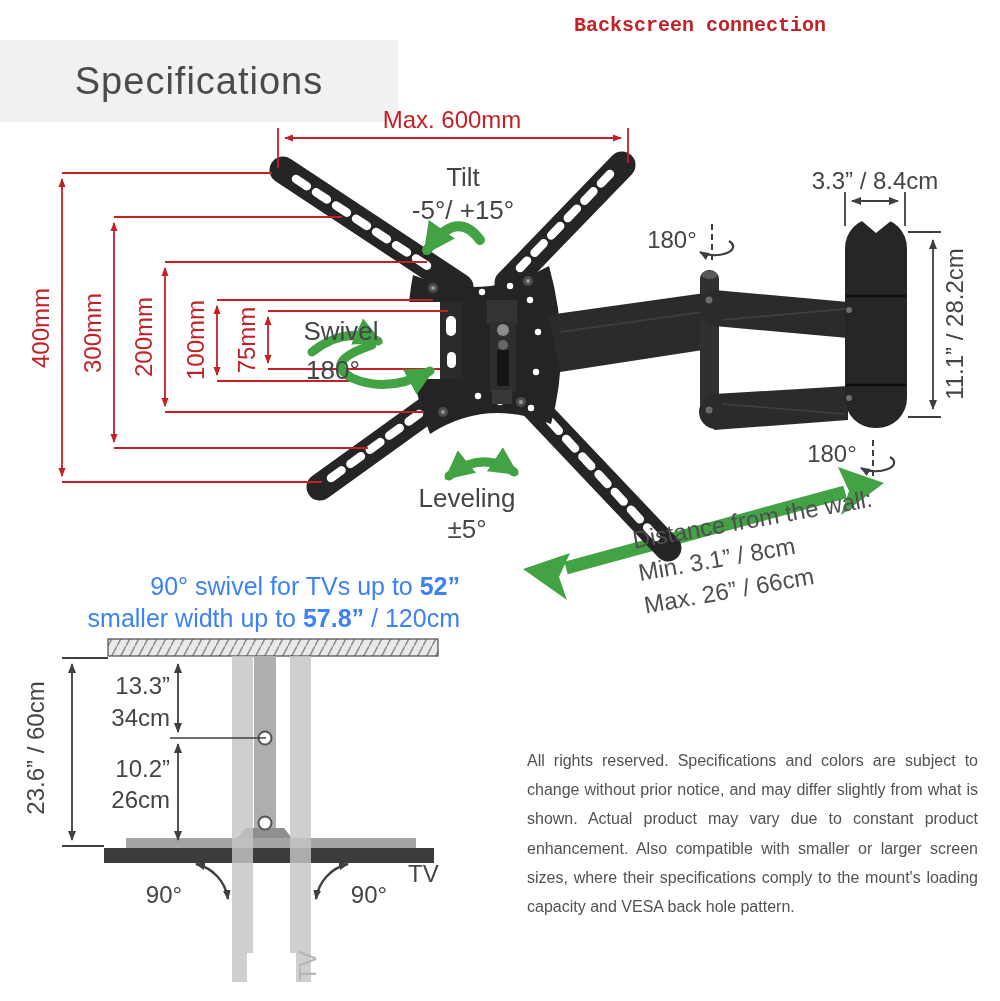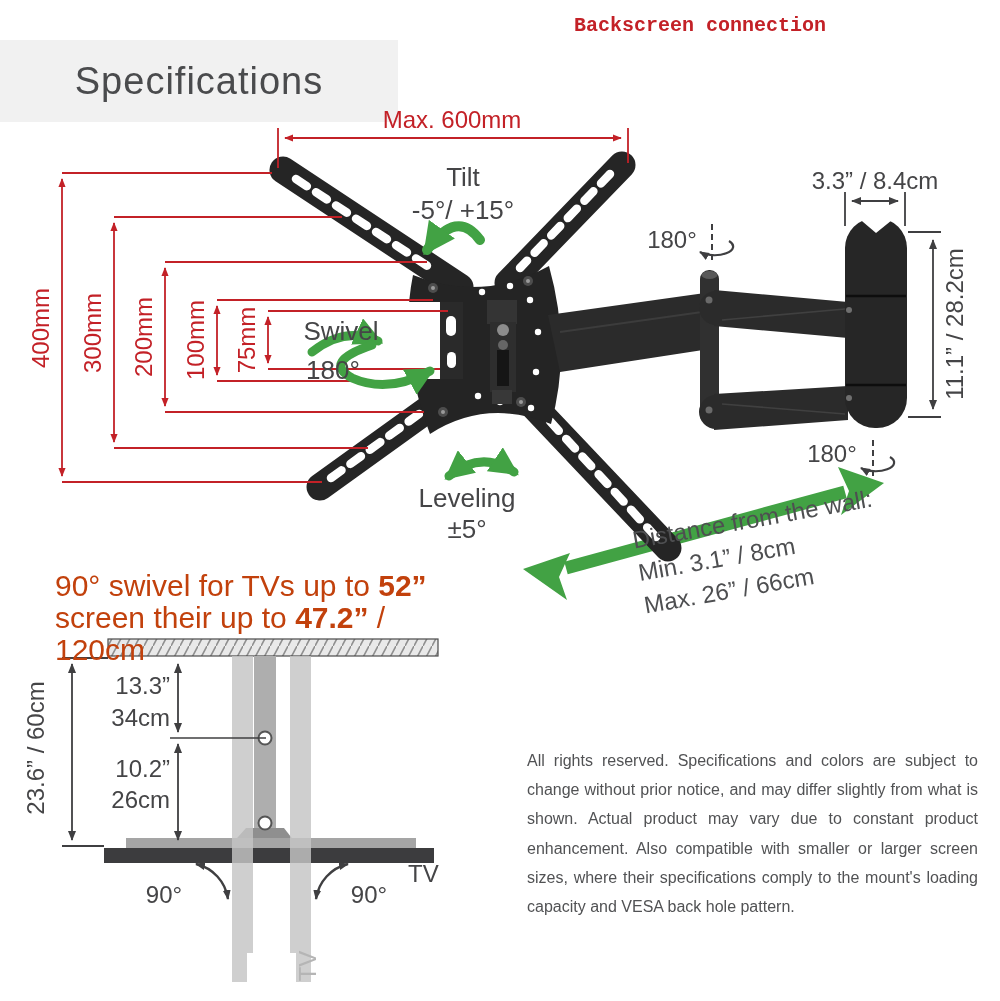--- a/index.html
+++ b/index.html
@@ -3,22 +3,22 @@
 <meta charset="utf-8">
 <style>
   html,body{margin:0;padding:0;background:#fff;}
   .page{position:relative;width:1000px;height:1001px;background:#ffffff;overflow:hidden;
         font-family:"Liberation Sans",sans-serif;}
   .title-box{position:absolute;left:0;top:0;width:398px;height:82px;background:#f1f1f1;
              display:flex;align-items:center;justify-content:center;margin-top:40px;}
   .title-box span{font-size:38px;color:#4a4b4d;letter-spacing:1px;}
   .red-header{position:absolute;left:440px;top:9px;width:520px;text-align:center;
               color:#c32127;font-weight:bold;font-size:20px;line-height:33px;font-family:Liberation Mono, monospace;}
-  .side-header{position:absolute;left:55px;top:570px;width:405px;text-align:left;
-               color:#c2410c;font-size:30px;line-height:32px;}
+  .side-header{position:absolute;left:55px;top:570px;width:405px;text-align:right;
+               color:#3b82f6;font-size:25px;line-height:32px;}
   .side-header b{font-weight:bold;}
   .distance-block{position:absolute;left:630px;top:524px;width:310px;color:#4e4f51;
                   font-size:24px;line-height:33px;transform:rotate(-10deg);
                   transform-origin:0 0;white-space:nowrap;}
   .legal{position:absolute;left:527px;top:746px;width:451px;color:#515254;
          font-size:16px;line-height:29.2px;text-align:justify;}
   svg{position:absolute;left:0;top:0;}
   .tr{fill:#c32127;font-size:24px;}
   .tg{fill:#454547;font-size:24px;}
   .tg26{fill:#454547;font-size:26px;}
@@ -246,21 +246,21 @@
       <text class="tg" x="170" y="808" text-anchor="end">26cm</text>
       <text class="tg" x="164" y="903" text-anchor="middle">90°</text>
       <text class="tg" x="369" y="903" text-anchor="middle">90°</text>
       <text class="tg" x="408" y="882">TV</text>
       <text transform="rotate(-90 316 966)" x="316" y="966" text-anchor="middle" fill="#b5b5b5" font-size="24">TV</text>
     </g>
   </svg>
 
   <div class="side-header">
     <div><span>90° swivel for TVs up to </span><b>52”</b></div>
-    <div><span>screen their up to </span><b>47.2”</b><span> / 120cm</span></div>
+    <div><span>smaller width up to </span><b>57.8”</b><span> / 120cm</span></div>
   </div>
 
   <div class="distance-block">
     <div>Distance from the wall:</div>
     <div>Min. 3.1” / 8cm</div>
     <div>Max. 26” / 66cm</div>
   </div>
 
   <div class="legal">All rights reserved. Specifications and colors are subject to change without prior notice, and may differ slightly from what is shown. Actual product may vary due to constant product enhancement. Also compatible with smaller or larger screen sizes, where their specifications comply to the mount's loading capacity and VESA back hole pattern.</div>
 

